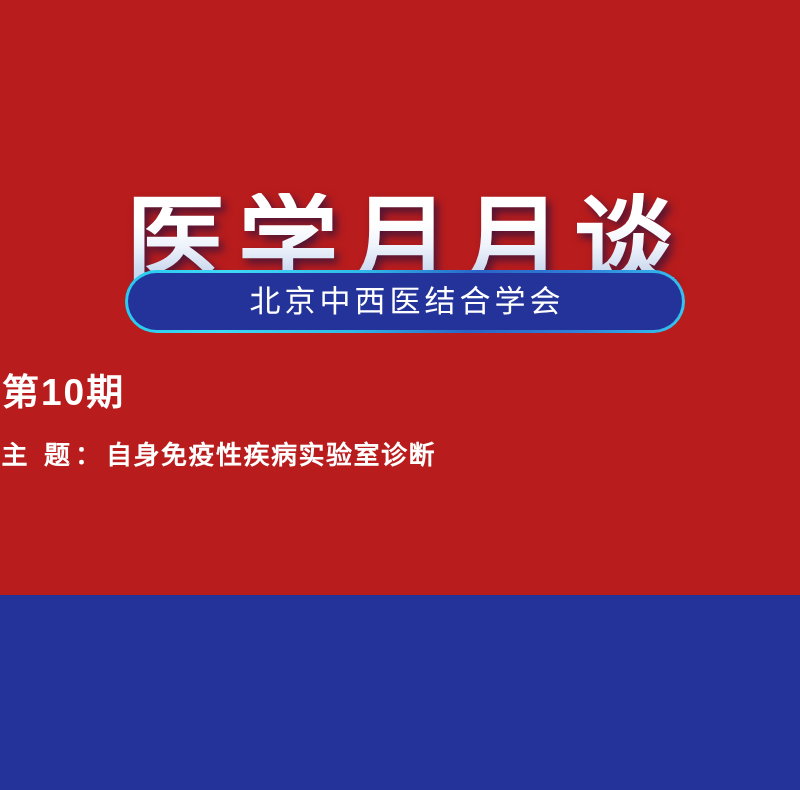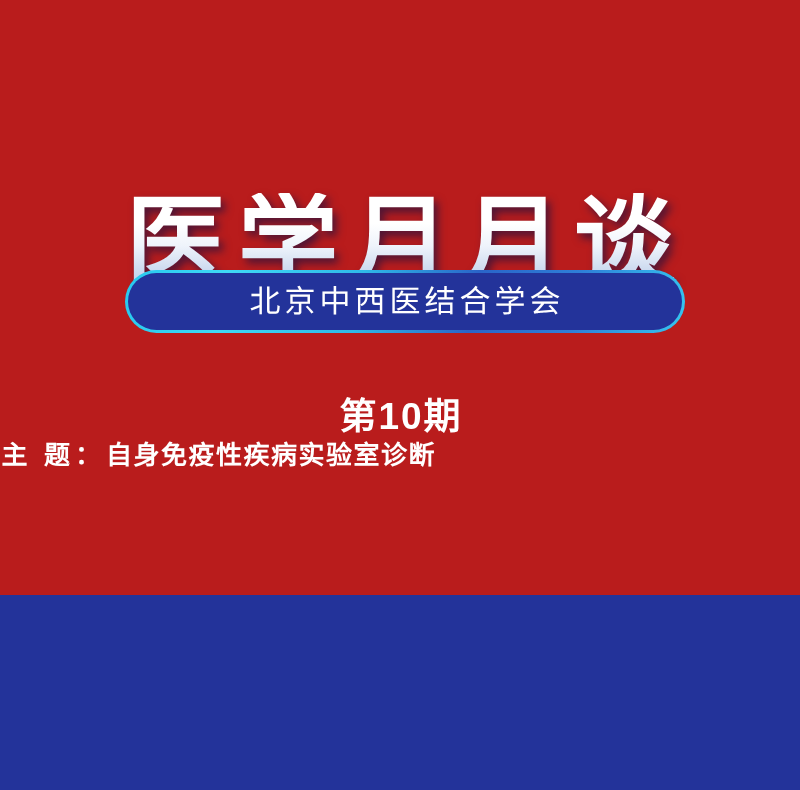--- a/index.html
+++ b/index.html
@@ -92,30 +92,28 @@
     white-space: nowrap;
     line-height: 1;
   }
 
   
   .issue-number {
     position: absolute;
     top: 372px;
     left: 0;
     width: 800px;
-    text-align: center;
     font-family: "Liberation Sans", "DejaVu Sans", sans-serif;
     font-size: 37px;
     font-weight: 700;
     letter-spacing: 2px;
     text-indent: 2px;
     color: #ffffff;
     line-height: 1.15;
     white-space: nowrap;
-    margin-top: 24px;
   }
 
   
   .topic-line {
     position: absolute;
     top: 440px;
     left: 0;
     width: 800px;
     text-align: left;
     font-family: "Liberation Serif", "DejaVu Serif", serif;

